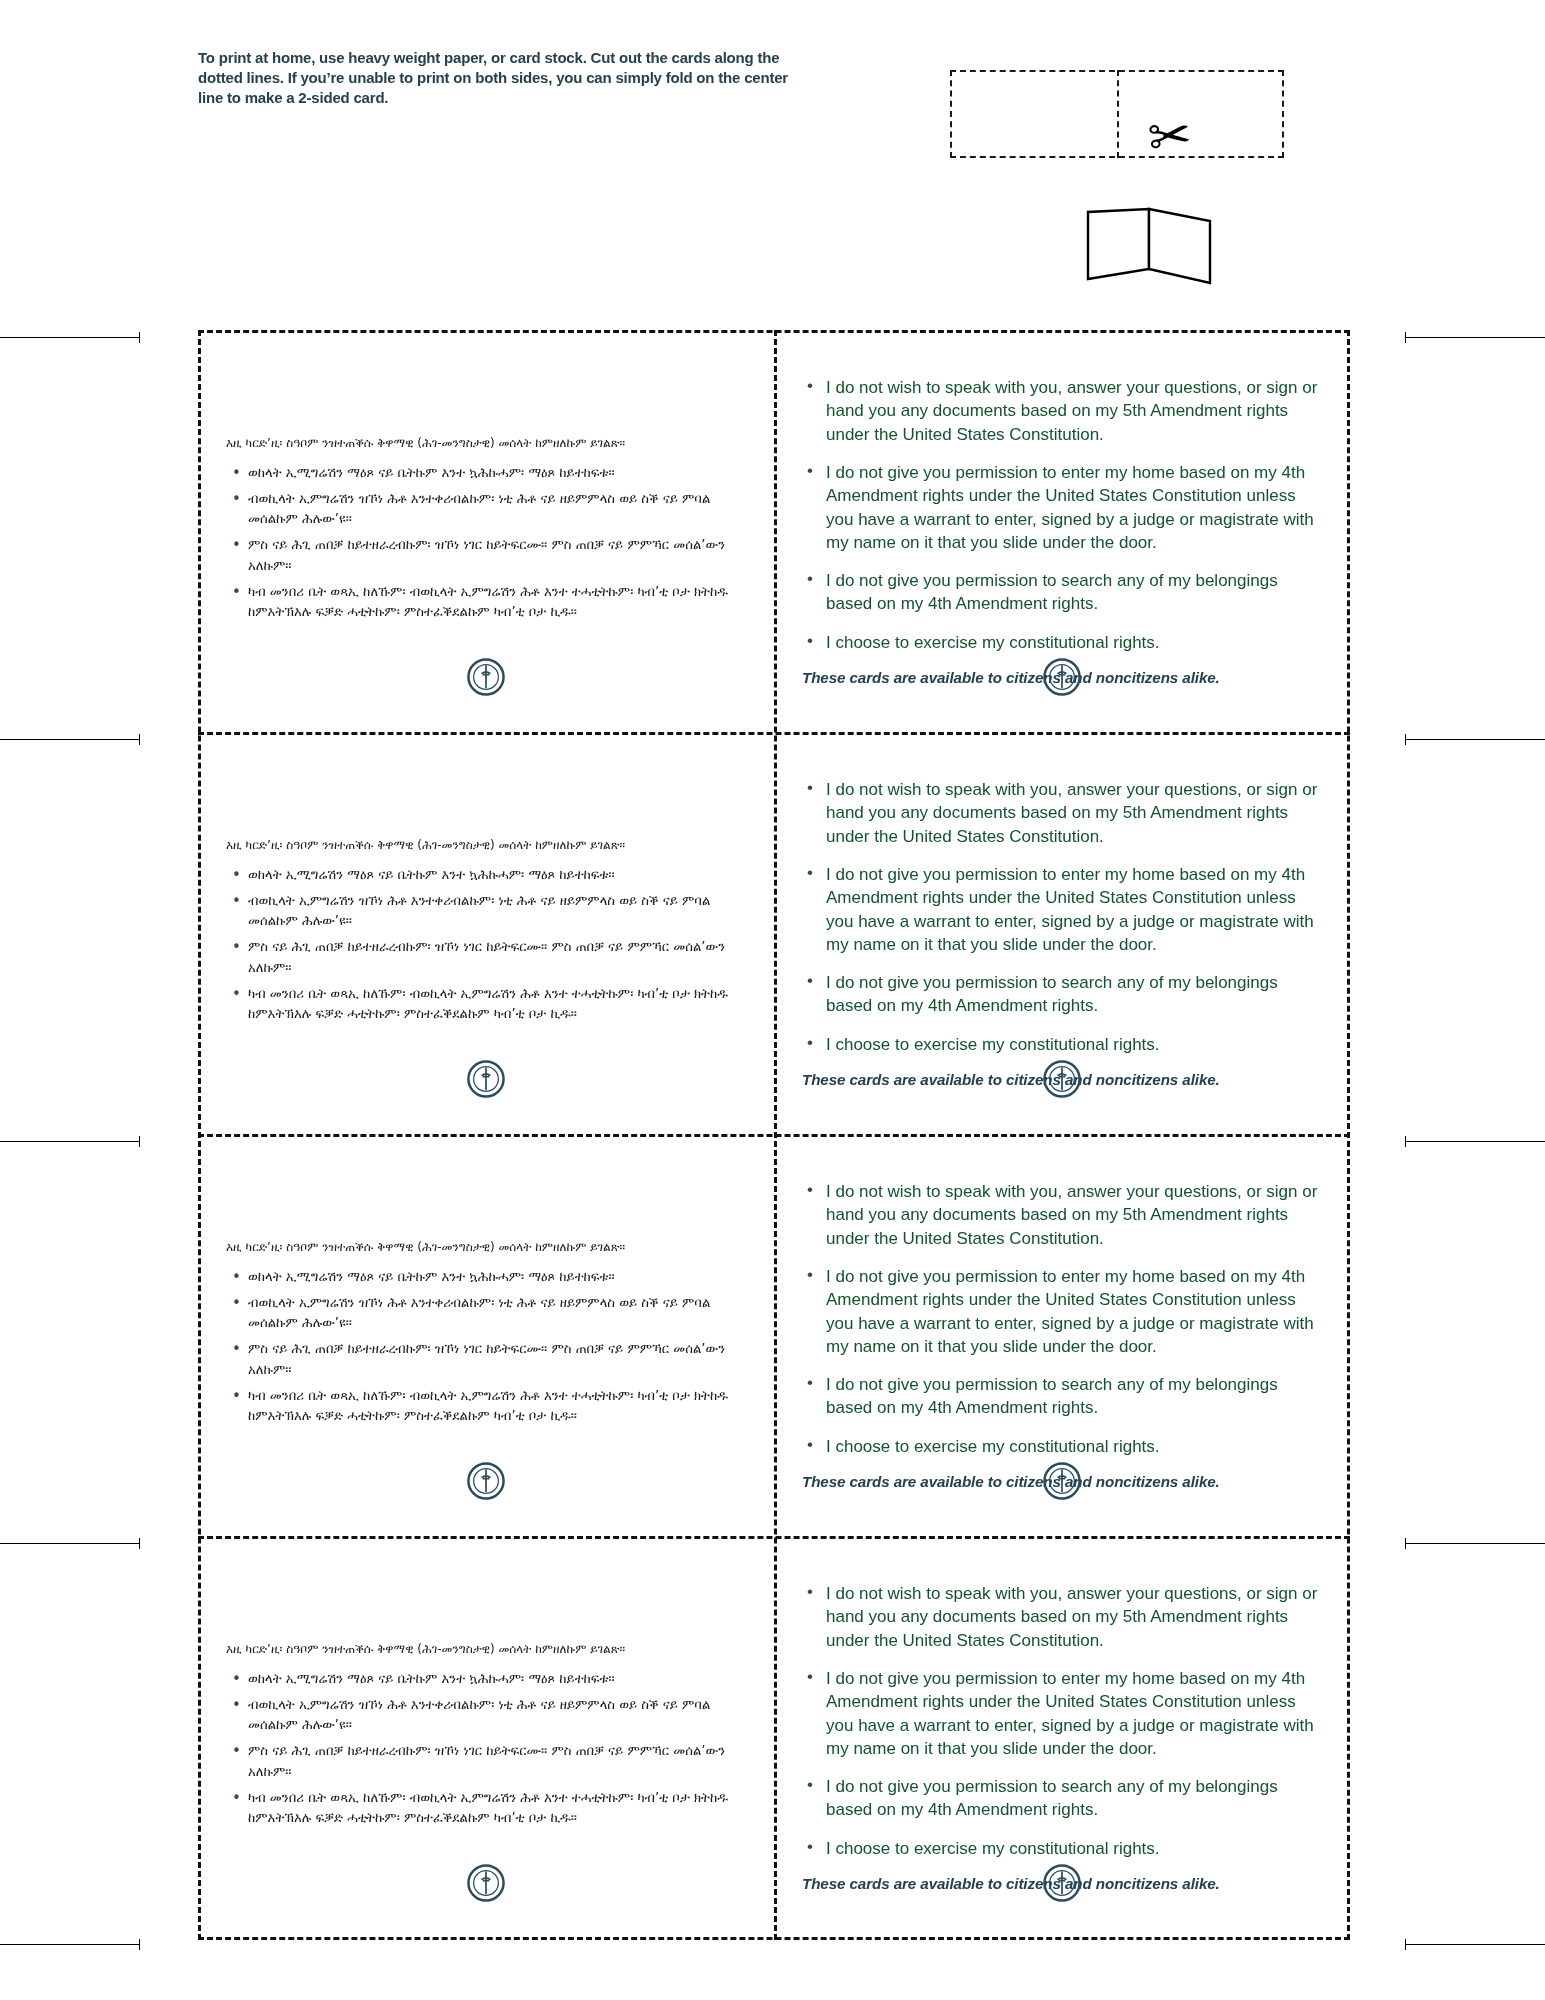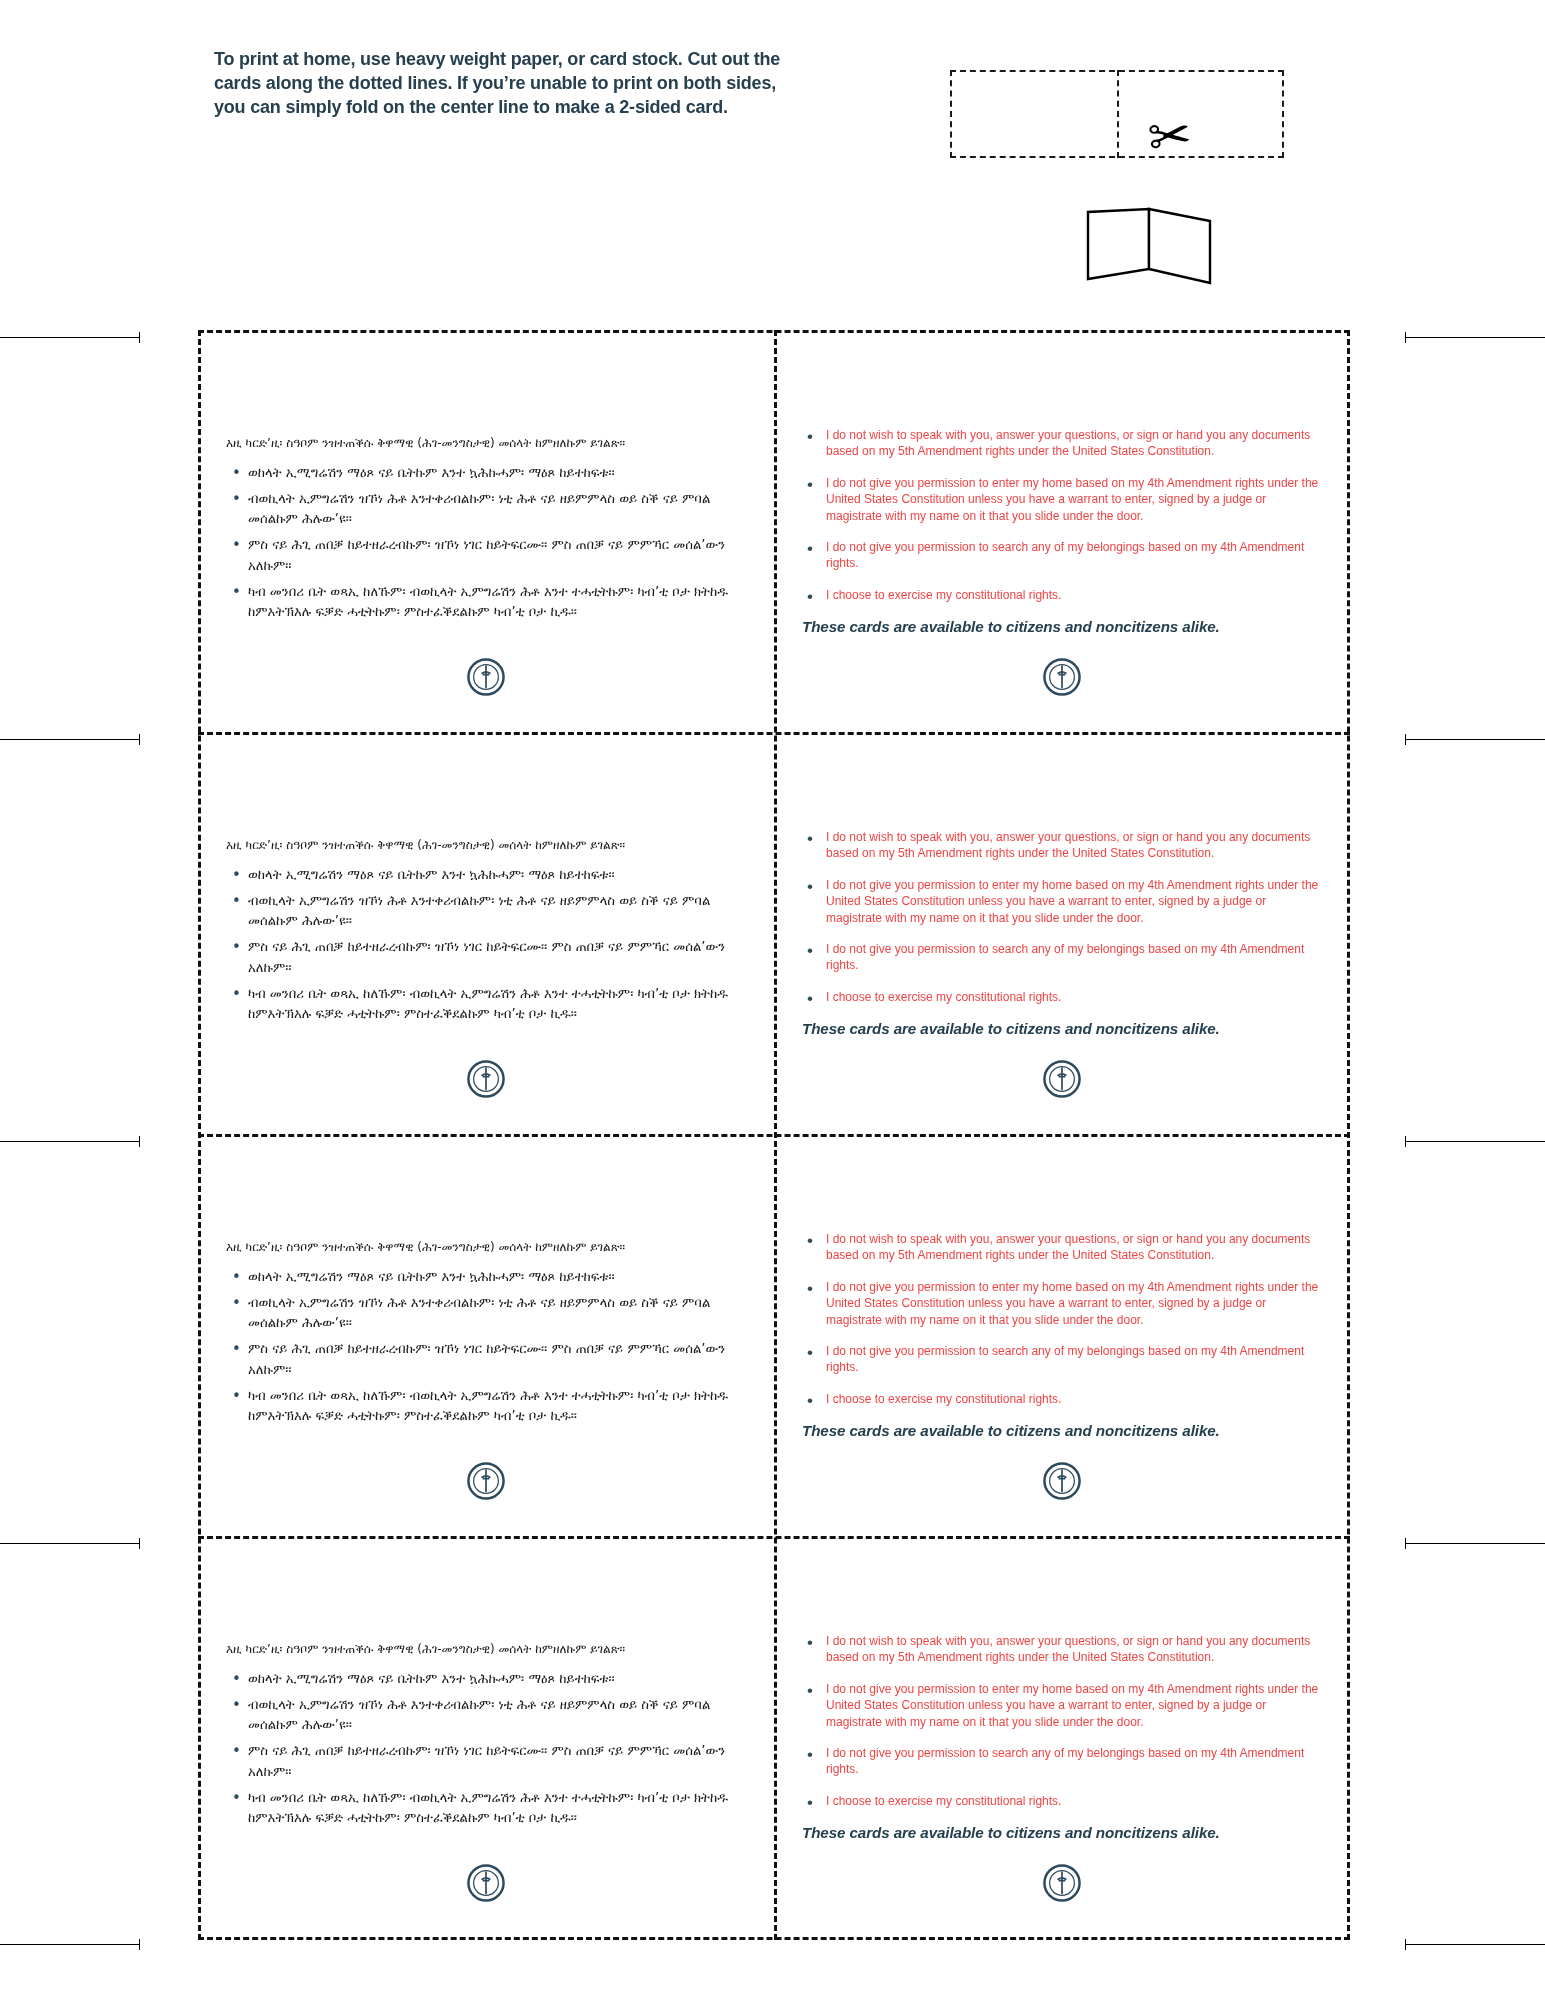--- a/index.html
+++ b/index.html
@@ -15,25 +15,24 @@
 
   
   #header {
     position: absolute;
     left: 198px;
     top: 48px;
     width: 590px;
   }
   .instr-para {
     color: #26404f;
-    font-size: 18px;
+    font-size: 15px;
     font-weight: bold;
     line-height: 1.32;
     letter-spacing: -0.2px;
-    margin-left: 16px;
   }
   .instr-para + .instr-para { margin-top: 26px; }
 
   
   #fold-diagram {
     position: absolute;
     left: 930px;
     top: 55px;
     width: 350px;
     height: 235px;
@@ -139,22 +138,22 @@
     color: #2e4a5c;
     font-size: 15px;
   }
   .card.tigrinya ul.card-list li {
     color: #1b1b1b;
     font-size: 13.2px;
     line-height: 1.52;
     font-family: "DejaVu Sans", sans-serif;
   }
   .card.english .card-list li {
-    color: #ef4444;
-    font-size: 12px;
+    color: #14532d;
+    font-size: 17px;
     line-height: 1.37;
     margin-bottom: 15px;
     padding-left: 24px;
   }
   .card.english .card-list li::before {
     font-size: 17px;
     top: -2px;
     left: 5px;
   }
   .card-footnote {

